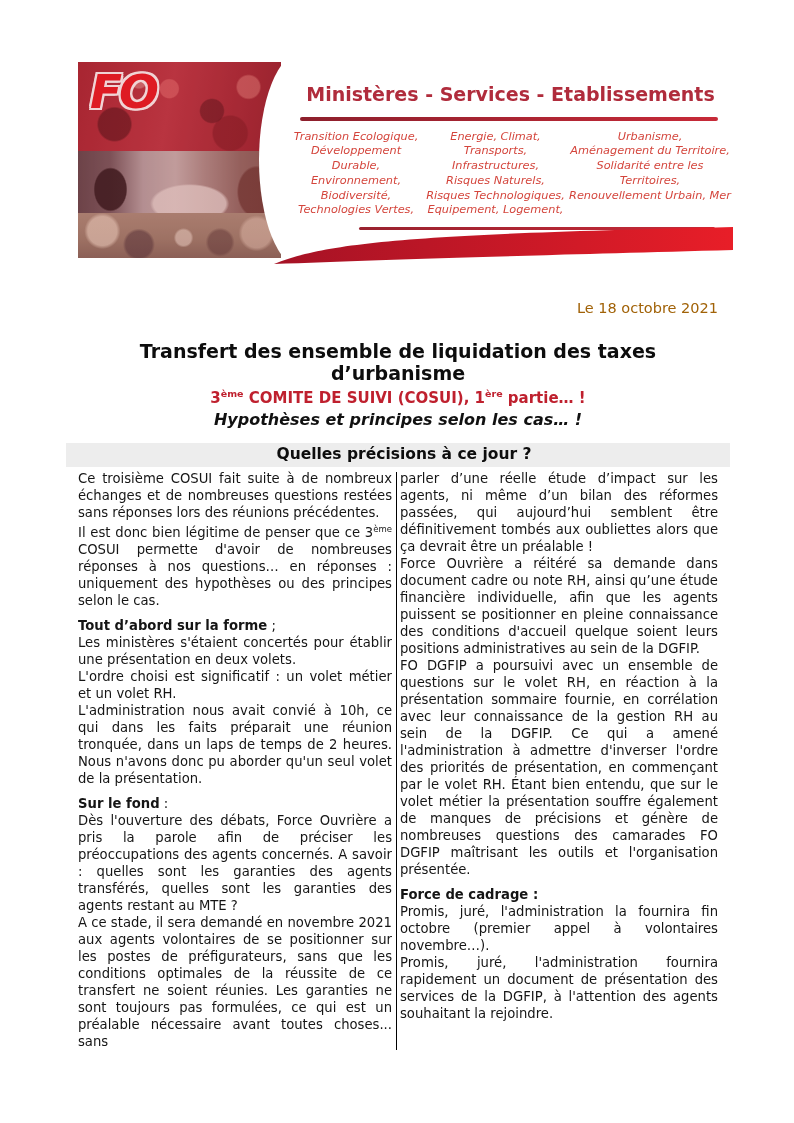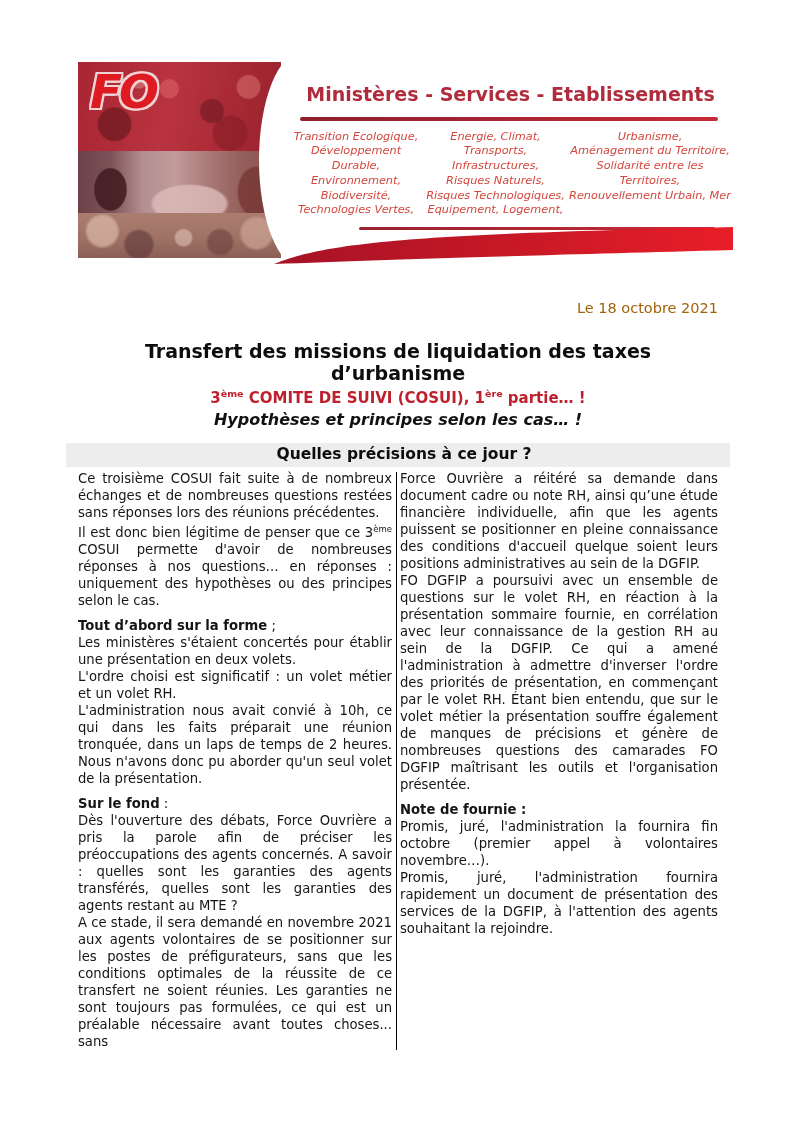--- a/index.html
+++ b/index.html
@@ -137,21 +137,21 @@
           <stop offset="1" stop-color="#e81e28"></stop>
         </linearGradient>
       </defs>
       <path d="M 196 60 C 250 38 340 30 655 23 L 655 46 C 430 52 300 56 196 60 Z" fill="url(#swg)"></path>
     </svg>
   </div>
 
   <div class="date-line">Le 18 octobre 2021</div>
 
   <div class="content">
-    <h1 class="main-title">Transfert des missions de liquidation des taxes d’urbanisme</h1>
+    <h1 class="main-title">Transfert des ensemble de liquidation des taxes d’urbanisme</h1>
 
     <div class="sub-red"><span>3</span><sup>ème</sup><span> COMITE DE SUIVI (COSUI), 1</span><sup>ère</sup><span> partie… !</span></div>
 
     <div class="sub-italic">Hypothèses et principes selon les cas… !</div>
 
     <div class="section-bar">Quelles précisions à ce jour ?</div>
 
     <div class="columns">
       <div class="col col-left">
         <p>Ce troisième COSUI fait suite à de nombreux échanges et de nombreuses questions restées sans réponses lors des réunions précédentes.</p>
@@ -161,22 +161,23 @@
         <p>L'ordre choisi est significatif : un volet métier et un volet RH.</p>
         <p>L'administration nous avait convié à 10h, ce qui dans les faits préparait une réunion tronquée, dans un laps de temps de 2 heures. Nous n'avons donc pu aborder qu'un seul volet de la présentation.</p>
         <p class="p-head"><b>Sur le fond</b><span> :</span></p>
         <p>Dès l'ouverture des débats, Force Ouvrière a pris la parole afin de préciser les préoccupations des agents concernés. A savoir : quelles sont les garanties des agents transférés, quelles sont les garanties des agents restant au MTE ?</p>
         <p>A ce stade, il sera demandé en novembre 2021 aux agents volontaires de se positionner sur les postes de préfigurateurs, sans que les conditions optimales de la réussite de ce transfert ne soient réunies. Les garanties ne sont toujours pas formulées, ce qui est un préalable nécessaire avant toutes choses... sans</p>
       </div>
 
       <div class="v-div"></div>
 
       <div class="col col-right">
+        <p>parler d’une réelle étude d’impact sur les agents, ni même d’un bilan des réformes passées, qui aujourd’hui semblent être définitivement tombés aux oubliettes alors que ça devrait être un préalable !</p>
         <p>Force Ouvrière a réitéré sa demande dans document cadre ou note RH, ainsi qu’une étude financière individuelle, afin que les agents puissent se positionner en pleine connaissance des conditions d'accueil quelque soient leurs positions administratives au sein de la DGFIP.</p>
         <p>FO DGFIP a poursuivi avec un ensemble de questions sur le volet RH, en réaction à la présentation sommaire fournie, en corrélation avec leur connaissance de la gestion RH au sein de la DGFIP. Ce qui a amené l'administration à admettre d'inverser l'ordre des priorités de présentation, en commençant par le volet RH. Étant bien entendu, que sur le volet métier la présentation souffre également de manques de précisions et génère de nombreuses questions des camarades FO DGFIP maîtrisant les outils et l'organisation présentée.</p>
-        <p class="p-head"><b>Note de fournie :</b></p>
+        <p class="p-head"><b>Force de cadrage :</b></p>
         <p>Promis, juré, l'administration la fournira fin octobre (premier appel à volontaires novembre…).</p>
         <p>Promis, juré, l'administration fournira rapidement un document de présentation des services de la DGFIP, à l'attention des agents souhaitant la rejoindre.</p>
       </div>
     </div>
   </div>
 
 </div>
 
 </body></html>

